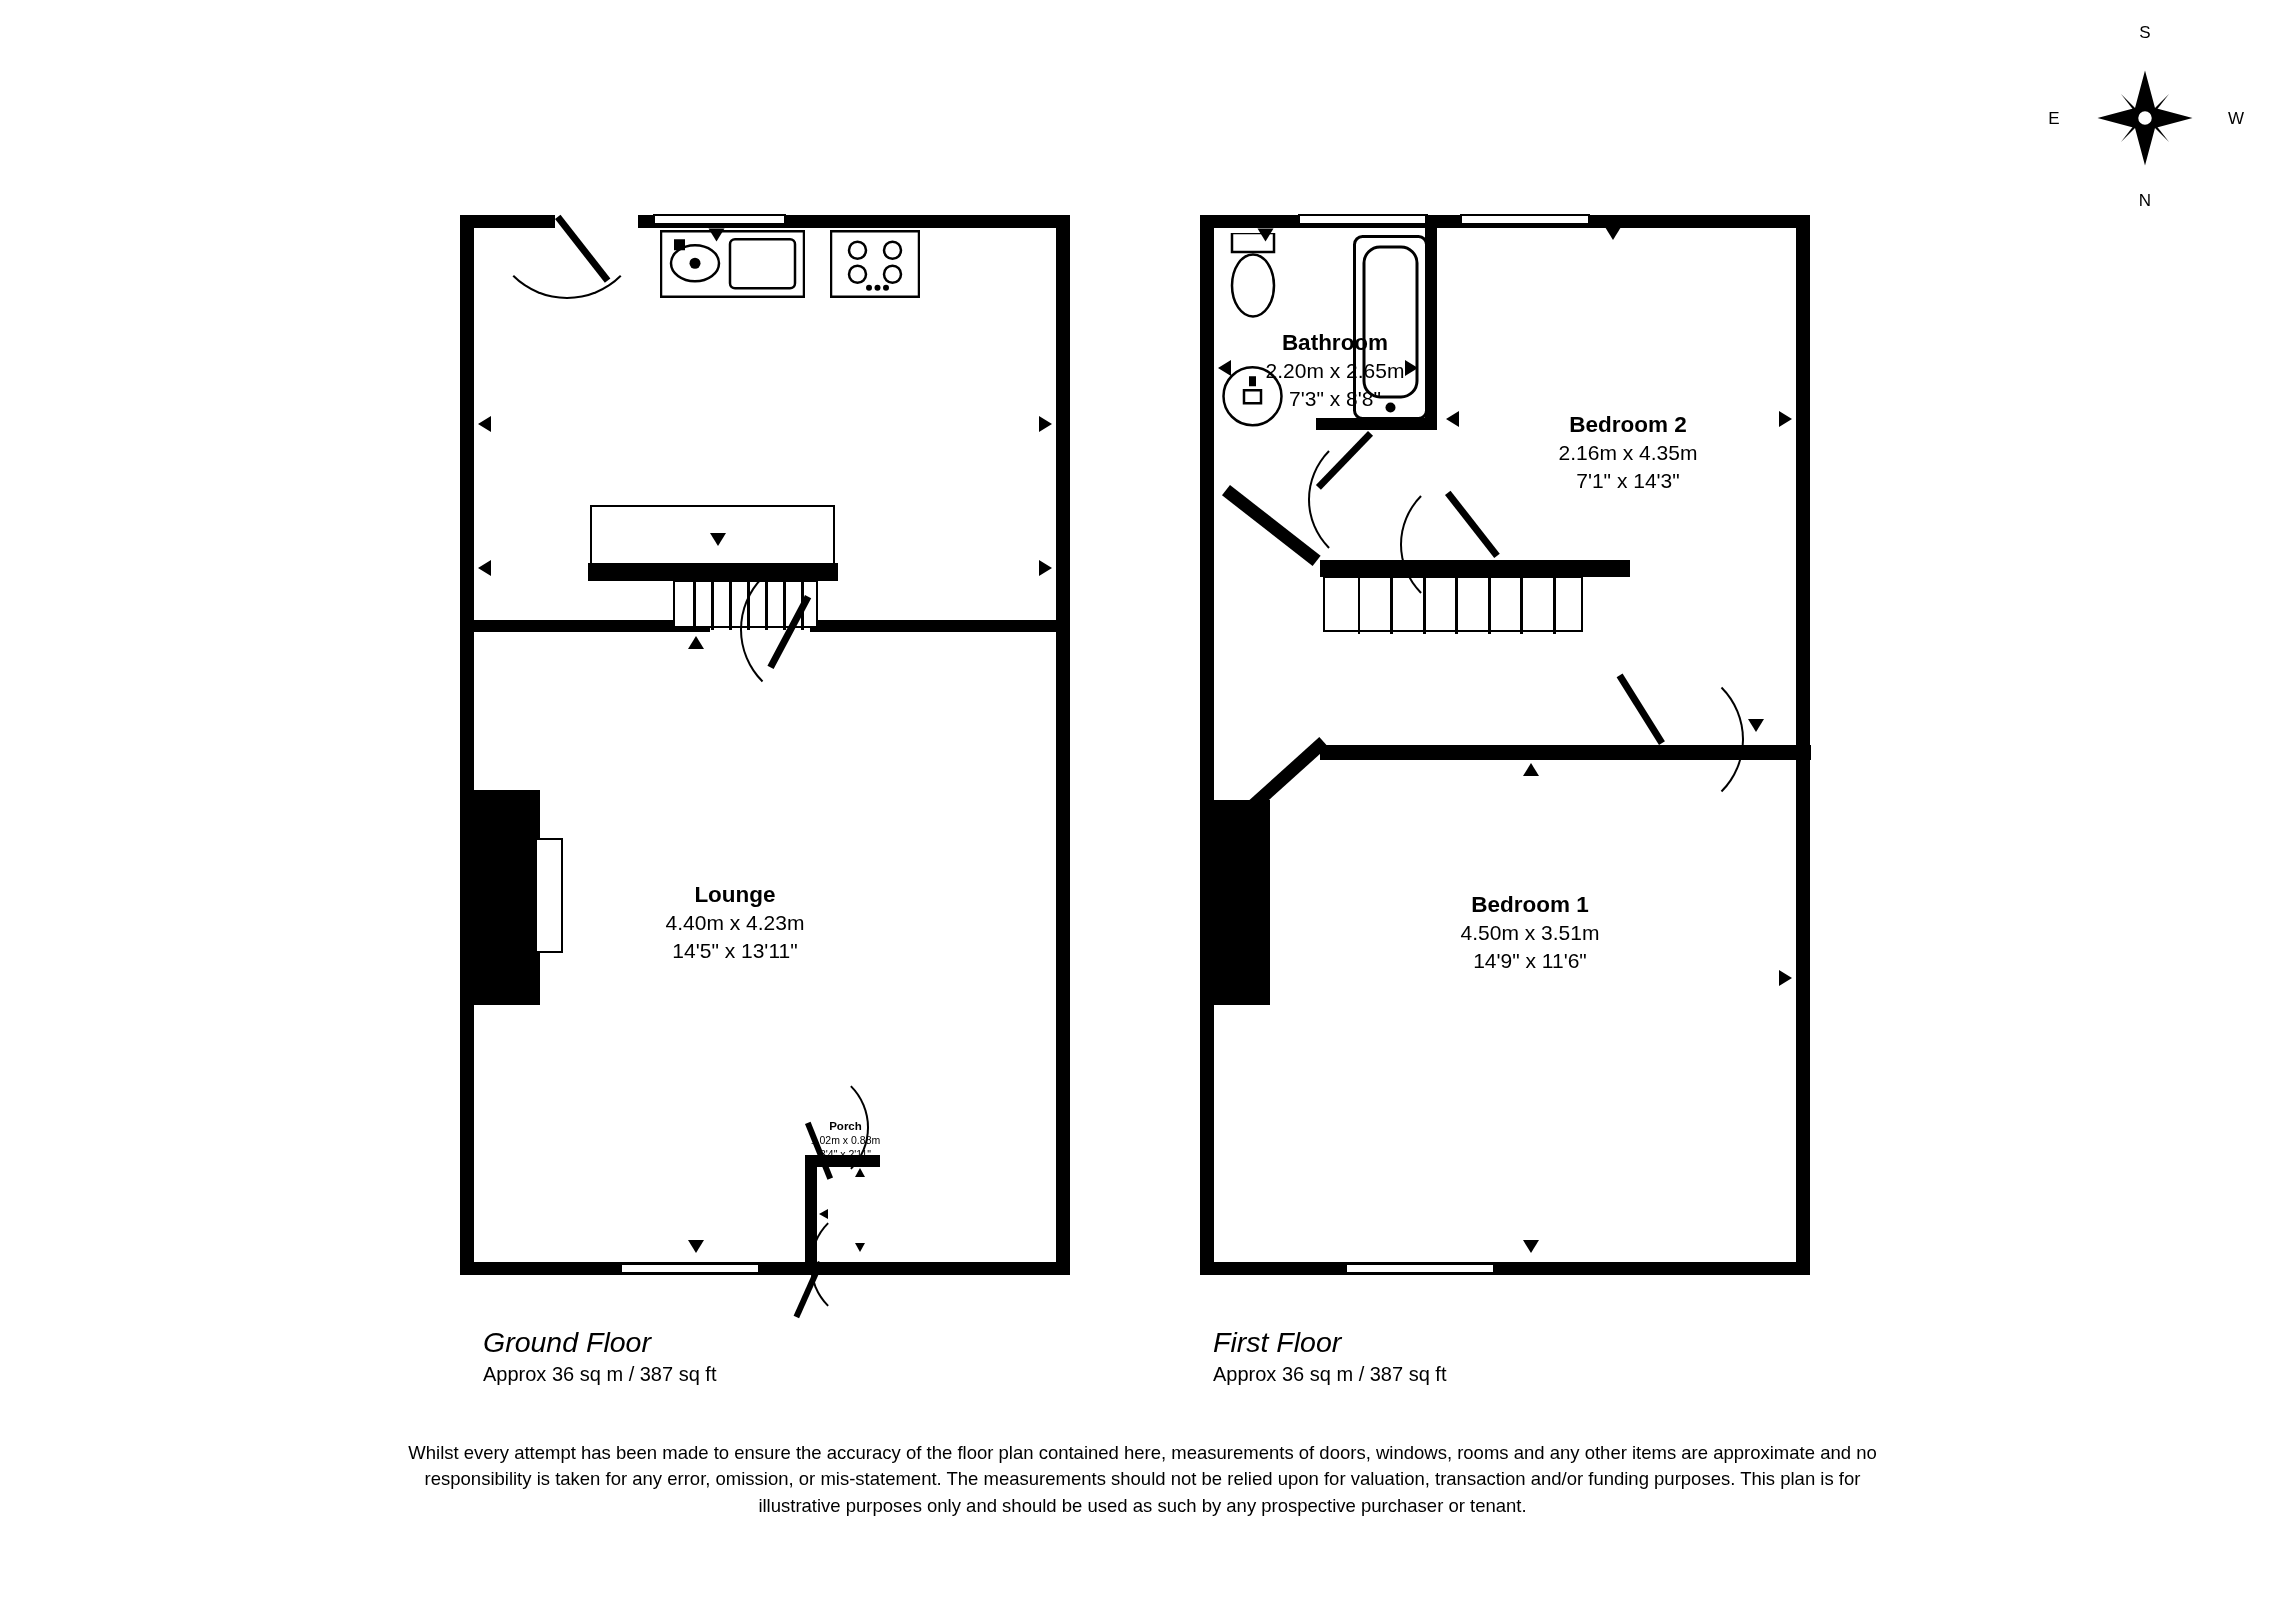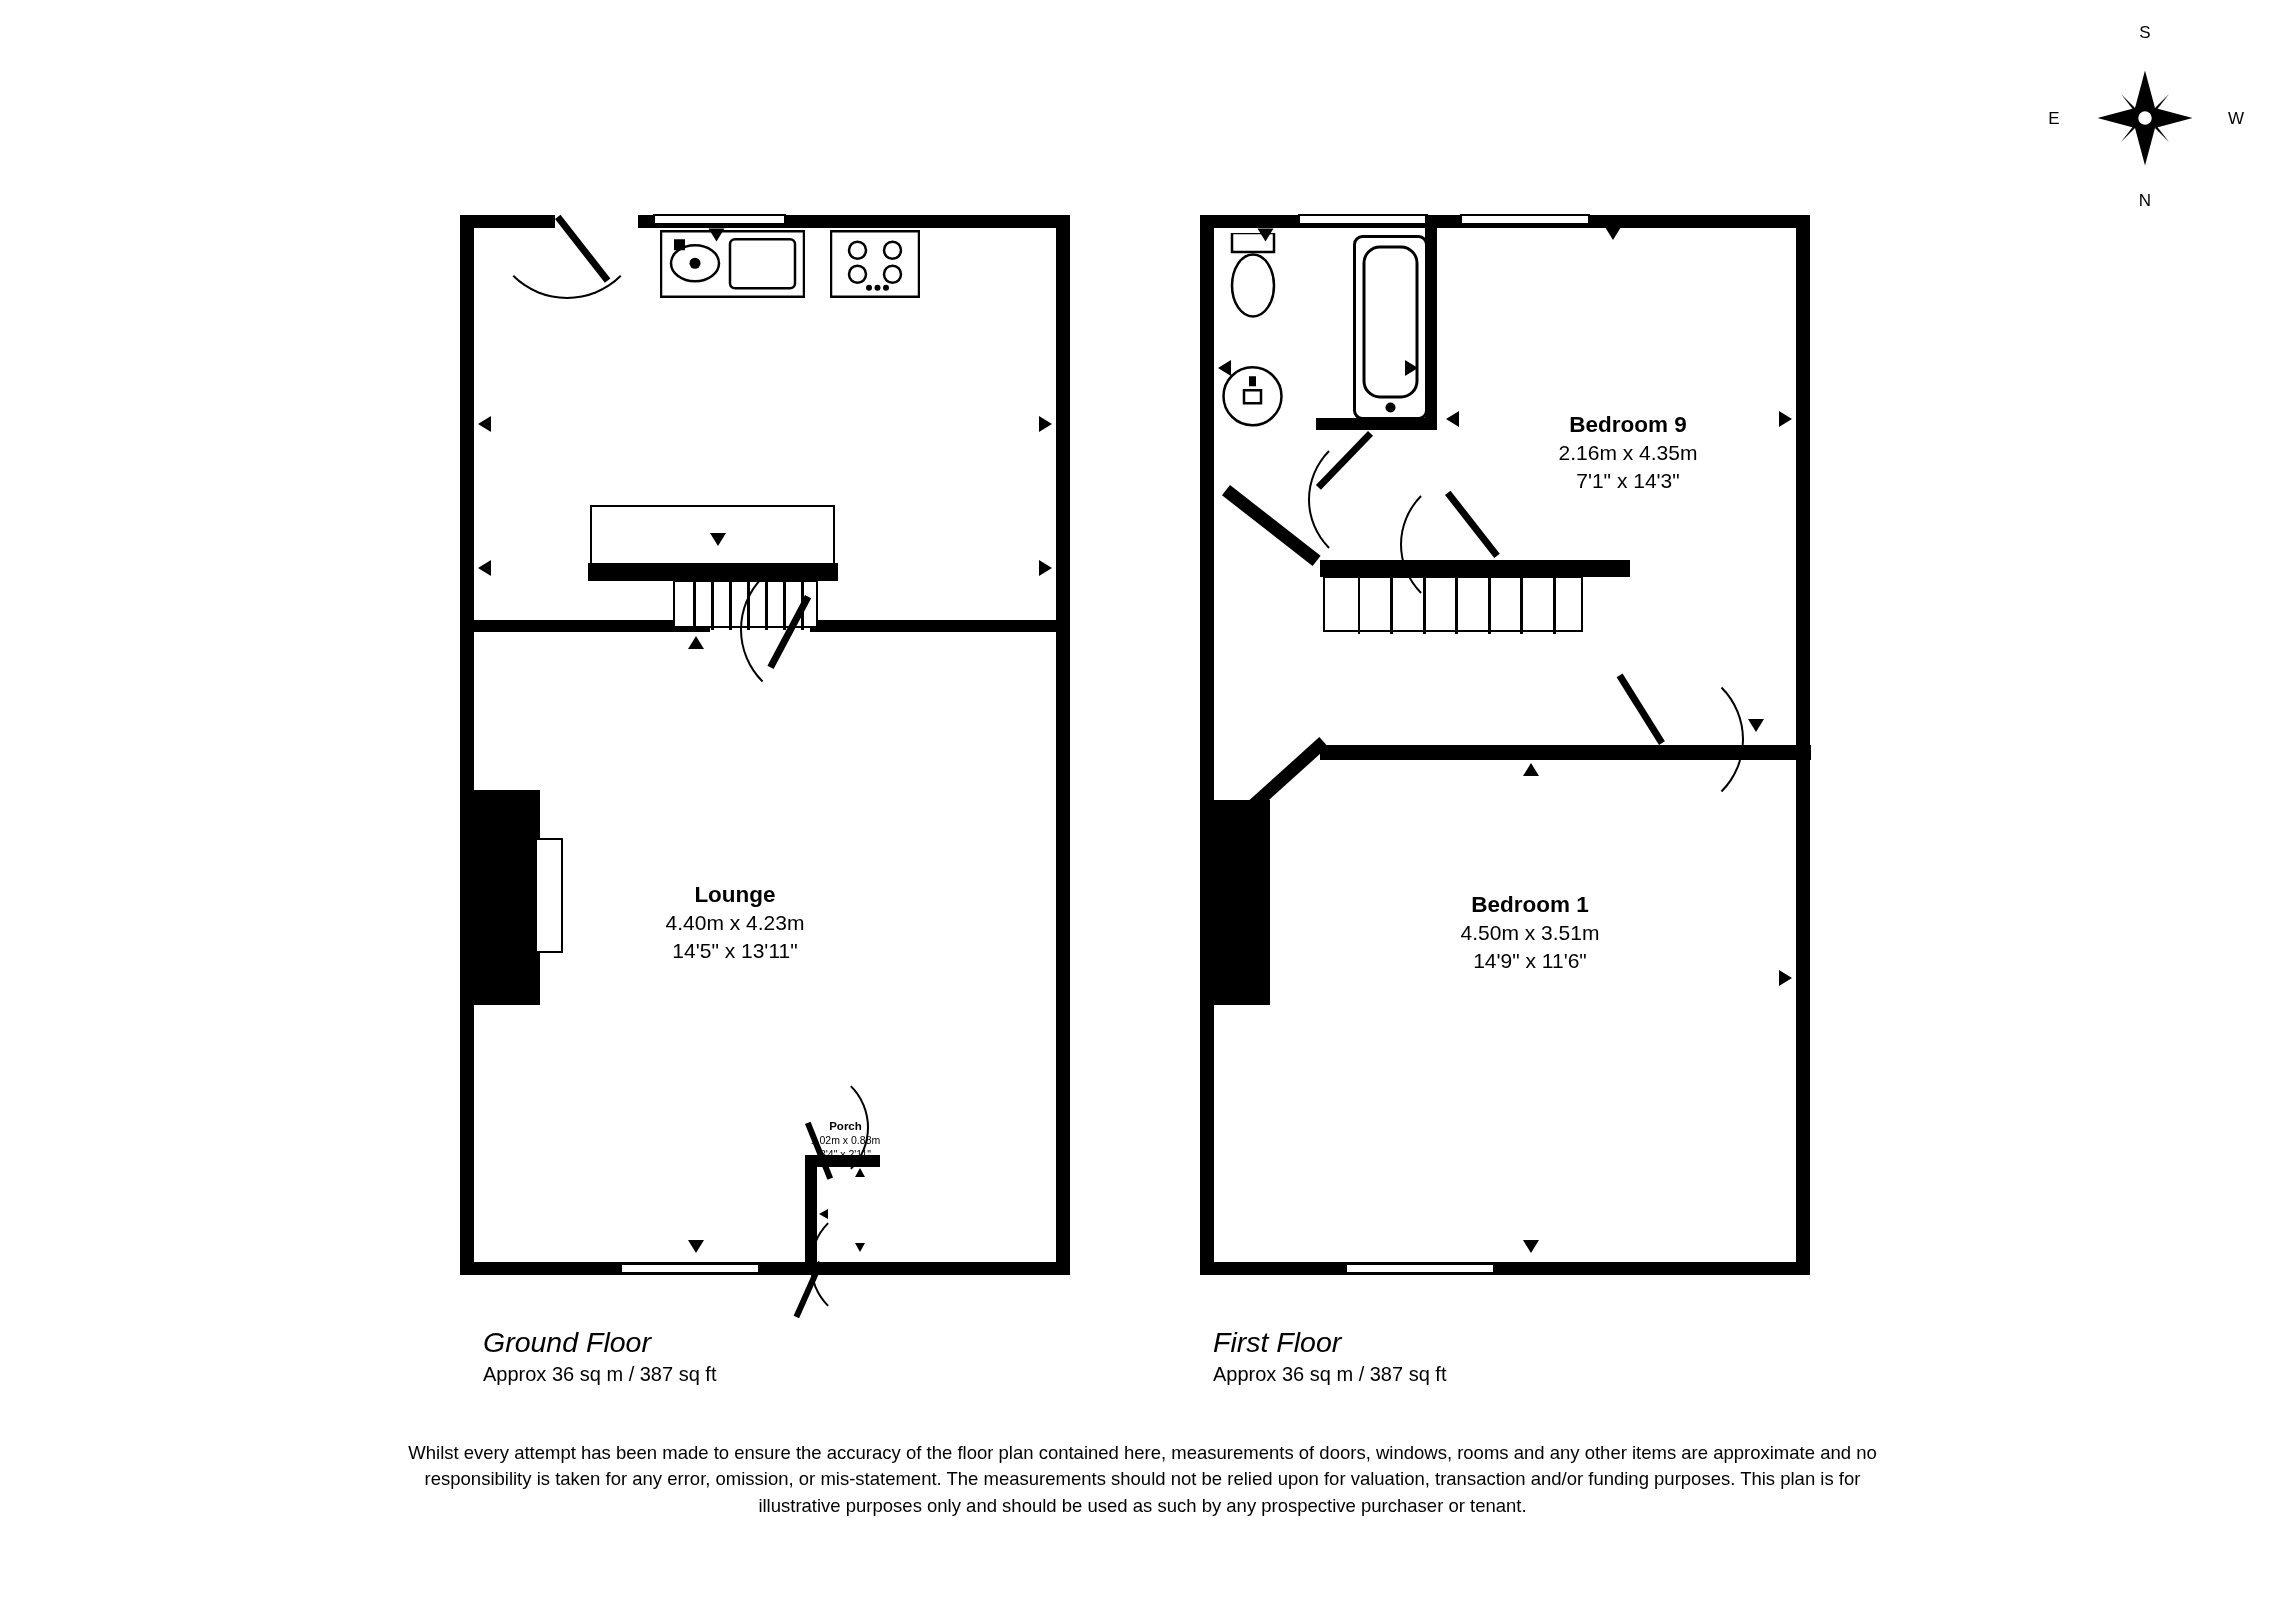--- a/index.html
+++ b/index.html
@@ -360,23 +360,28 @@
     <div class="arrow left" style="left:246px; top:196px;"></div>
     <div class="arrow right" style="left:579px; top:196px;"></div>
     <div class="arrow down" style="left:405px; top:12px;"></div>
     <div class="arrow down" style="left:548px; top:504px;"></div>
 
     <div class="arrow left" style="left:18px;   top:755px;"></div>
     <div class="arrow right" style="left:579px; top:755px;"></div>
     <div class="arrow up" style="left:323px;  top:548px;"></div>
     <div class="arrow down" style="left:323px; top:1025px;"></div>
 
+    <div class="room-label" style="left:-20px; top:113px; width:310px;">
+      <span class="rname">Bathroom</span>
+      <span class="rdim">2.20m x 2.65m</span>
+      <span class="rdim">7'3" x 8'8"</span>
+    </div>
 
     <div class="room-label" style="left:273px; top:195px; width:310px;">
-      <span class="rname">Bedroom 9</span>
+      <span class="rname">Bedroom 2</span>
       <span class="rdim">2.16m x 4.35m</span>
       <span class="rdim">7'1" x 14'3"</span>
     </div>
 
     <div class="room-label" style="left:175px; top:675px; width:310px;">
       <span class="rname">Bedroom 1</span>
       <span class="rdim">4.50m x 3.51m</span>
       <span class="rdim">14'9" x 11'6"</span>
     </div>
   </div>

